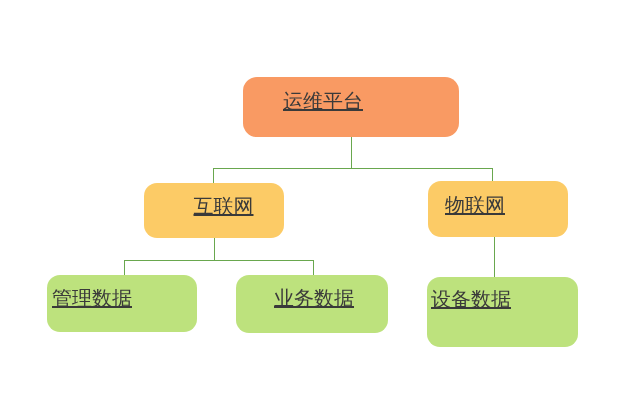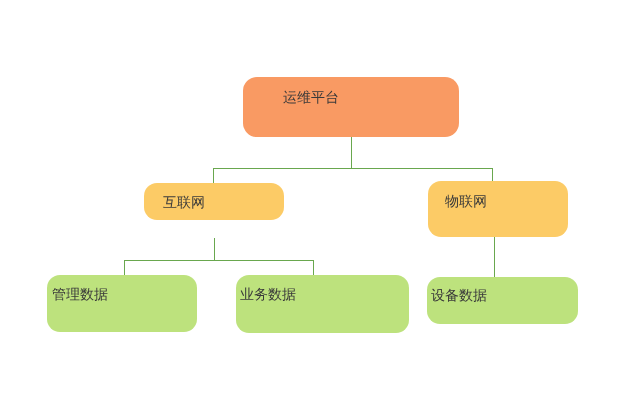--- a/index.html
+++ b/index.html
@@ -13,23 +13,24 @@
     height: 414px;
     background: #ffffff;
     overflow: hidden;
     font-family: "Liberation Sans", "DejaVu Sans", sans-serif;
   }
   .node {
     position: absolute;
     box-sizing: border-box;
     border-radius: 13px;
     color: #3a3a3a;
-    font-size: 14px;
+    font-size: 20px;
     line-height: 1.1;
     white-space: nowrap;
+    text-decoration: underline;
   }
   .node .label {
     display: block;
   }
   .edge {
     position: absolute;
     background: #69a74e;
   }
   .edge-v { width: 1px; }
   .edge-h { height: 1px; }
@@ -48,33 +49,33 @@
   <div class="edge edge-h" style="left: 124px; top: 260px; width: 190px; background-color: rgb(105, 167, 78);"></div>
   <div class="edge edge-v" style="left: 124px; top: 260px; height: 15px; background-color: rgb(105, 167, 78);"></div>
   <div class="edge edge-v" style="left: 313px; top: 260px; height: 15px; background-color: rgb(105, 167, 78);"></div>
 
   <div class="edge edge-v" style="left: 494px; top: 237px; height: 40px; background-color: rgb(105, 167, 78);"></div>
 
   <div class="node" style="left: 243px; top: 77px; width: 216px; height: 60px; border-radius: 14px; padding: 13px 0px 0px 40px; background-color: rgb(249, 154, 99);">
     <span class="label">运维平台</span>
   </div>
 
-  <div class="node" style="left: 144px; top: 183px; width: 140px; height: 37px; padding: 12px 0px 0px 19px; background-color: rgb(252, 203, 102);">
+  <div class="node" style="left: 144px; top: 183px; width: 140px; height: 55px; padding: 12px 0px 0px 19px; background-color: rgb(252, 203, 102); text-align: center;">
     <span class="label">互联网</span>
   </div>
 
   <div class="node" style="left: 47px; top: 275px; width: 150px; height: 57px; padding: 12px 0px 0px 5px; background-color: rgb(189, 226, 125);">
     <span class="label">管理数据</span>
   </div>
 
   <div class="node" style="left: 428px; top: 181px; width: 140px; height: 56px; padding: 13px 0px 0px 17px; background-color: rgb(252, 203, 102);">
     <span class="label">物联网</span>
   </div>
 
-  <div class="node" style="left: 236px; top: 275px; width: 173px; height: 58px; padding: 12px 0px 0px 4px; background-color: rgb(189, 226, 125);">
+  <div class="node" style="left: 236px; top: 275px; width: 152px; height: 58px; padding: 12px 0px 0px 4px; background-color: rgb(189, 226, 125); text-align: center;">
     <span class="label">业务数据</span>
   </div>
 
-  <div class="node" style="left: 427px; top: 277px; width: 151px; height: 47px; padding: 11px 0px 0px 4px; background-color: rgb(189, 226, 125);">
+  <div class="node" style="left: 427px; top: 277px; width: 151px; height: 70px; padding: 11px 0px 0px 4px; background-color: rgb(189, 226, 125);">
     <span class="label">设备数据</span>
   </div>
 
 </div>
 
 </body></html>

